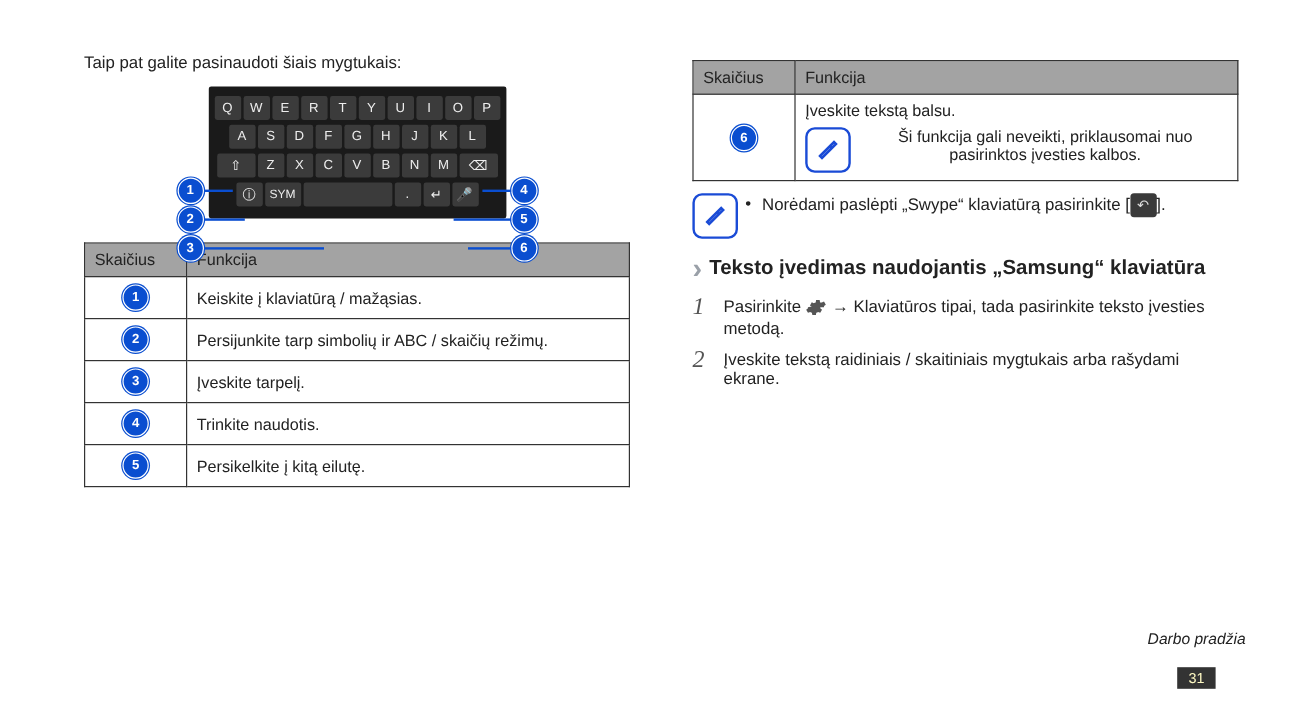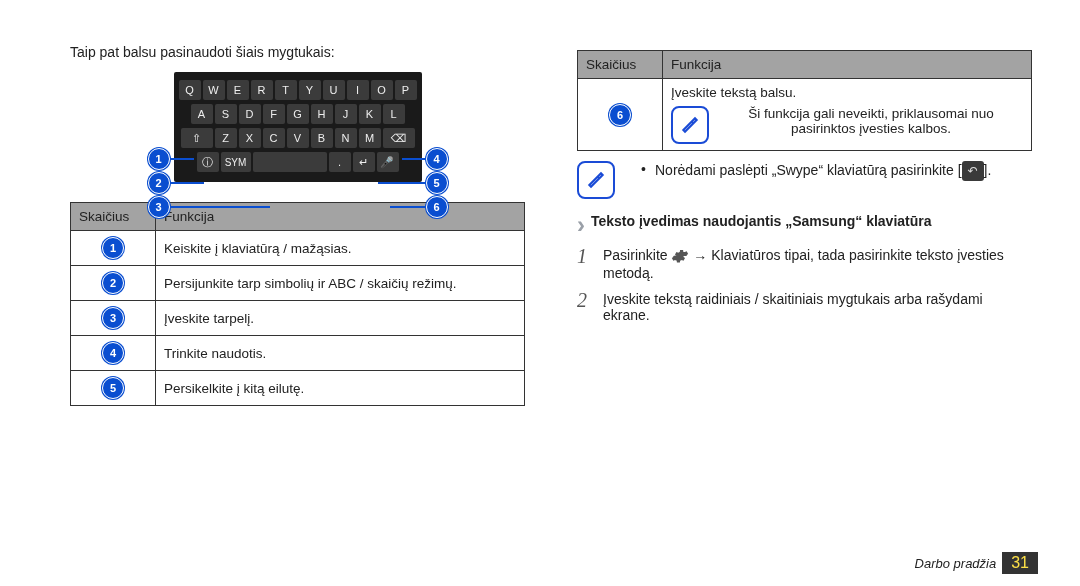--- a/index.html
+++ b/index.html
@@ -110,21 +110,21 @@
     display: flex;
     align-items: center;
     justify-content: center;
     color: #1a4bd6;
     flex-shrink: 0;
   }
   .noteicon svg { display: block; }
   .noteflex {
     display: flex;
     align-items: flex-start;
-    gap: 26px;
+    gap: 6px;
     margin: 10px 0 14px 0;
   }
   .notebody ul {
     margin: 0;
     padding-left: 0;
     list-style: none;
   }
   .notebody li {
     position: relative;
     padding-left: 14px;
@@ -156,21 +156,21 @@
     margin: 14px 0 10px 0;
   }
   .sect-head .marker {
     color: #9aa0a8;
     font-size: 24px;
     font-weight: bold;
     line-height: 1;
   }
   .sect-head h2 {
     margin: 0;
-    font-size: 14px;
+    font-size: 17px;
     font-weight: bold;
     line-height: 1.2;
   }
   .steps {
     padding-left: 26px;
   }
   .step {
     position: relative;
     margin-bottom: 10px;
   }
@@ -186,30 +186,31 @@
   .step .sub {
     margin-top: 4px;
   }
   
   .footer {
     position: absolute;
     bottom: 12px;
     right: 42px;
     display: flex;
     align-items: center;
-    gap: 6px;
+    gap: 16px;
     font-style: italic;
     font-size: 13px;
+    flex-direction: column;
   }
   .pagenum {
     background: #333;
-    color: #fde047;
+    color: #fef9c3;
     padding: 2px 9px;
     font-style: normal;
-    font-size: 16px;
+    font-size: 12px;
   }
   .gear {
     display: inline-flex;
     width: 18px;
     height: 18px;
     vertical-align: middle;
   }
   .boldme { font-weight: normal; }
   .funccell .innerflex {
     display: flex;
@@ -218,21 +219,21 @@
     margin-top: 6px;
     text-align: center;
   }
 </style>
 </head>
 <body>
 
 <div class="page">
 
   <div class="col">
-    <div class="intro">Taip pat balsu pasinaudoti šiais mygtukais:</div>
+    <div class="intro">Taip pat galite pasinaudoti šiais mygtukais:</div>
 
     <div class="kbwrap">
 
       <div class="callout" style="left:0;top:76px;"><span class="badge">1</span></div>
       <div class="callout-line" style="left:22px;top:86px;width:24px;"></div>
       <div class="callout" style="left:0;top:100px;"><span class="badge">2</span></div>
       <div class="callout-line" style="left:22px;top:110px;width:34px;"></div>
       <div class="callout" style="left:0;top:124px;"><span class="badge">3</span></div>
       <div class="callout-line" style="left:22px;top:134px;width:100px;"></div>
 

